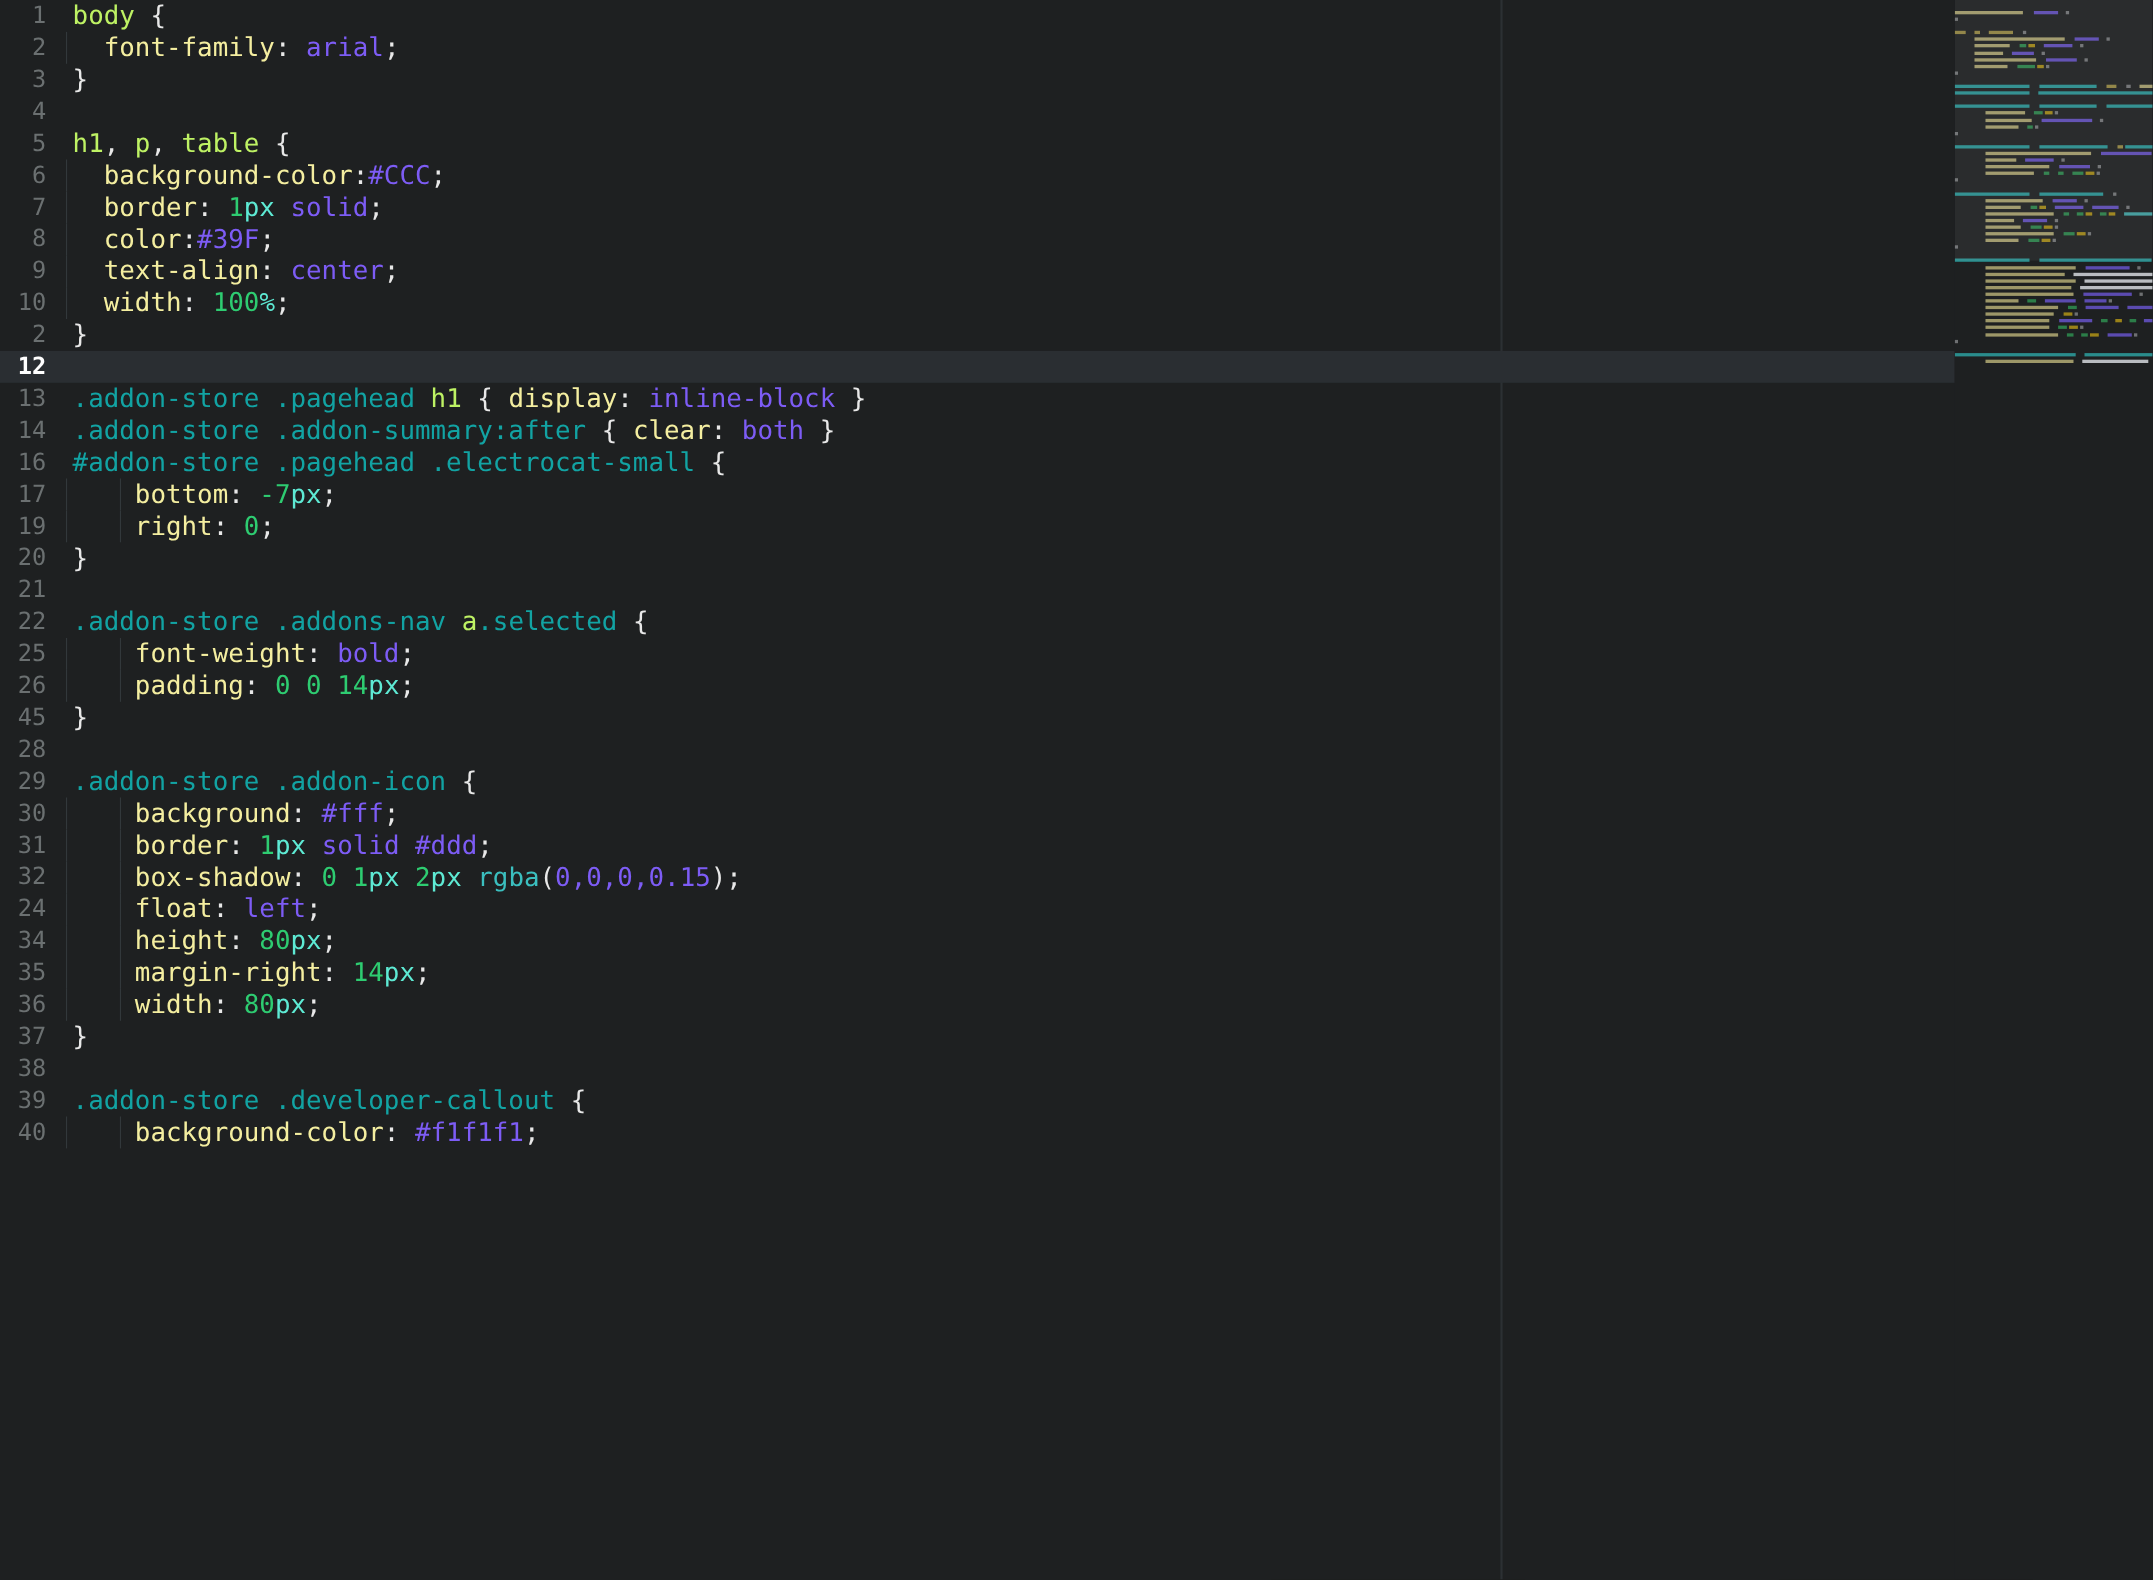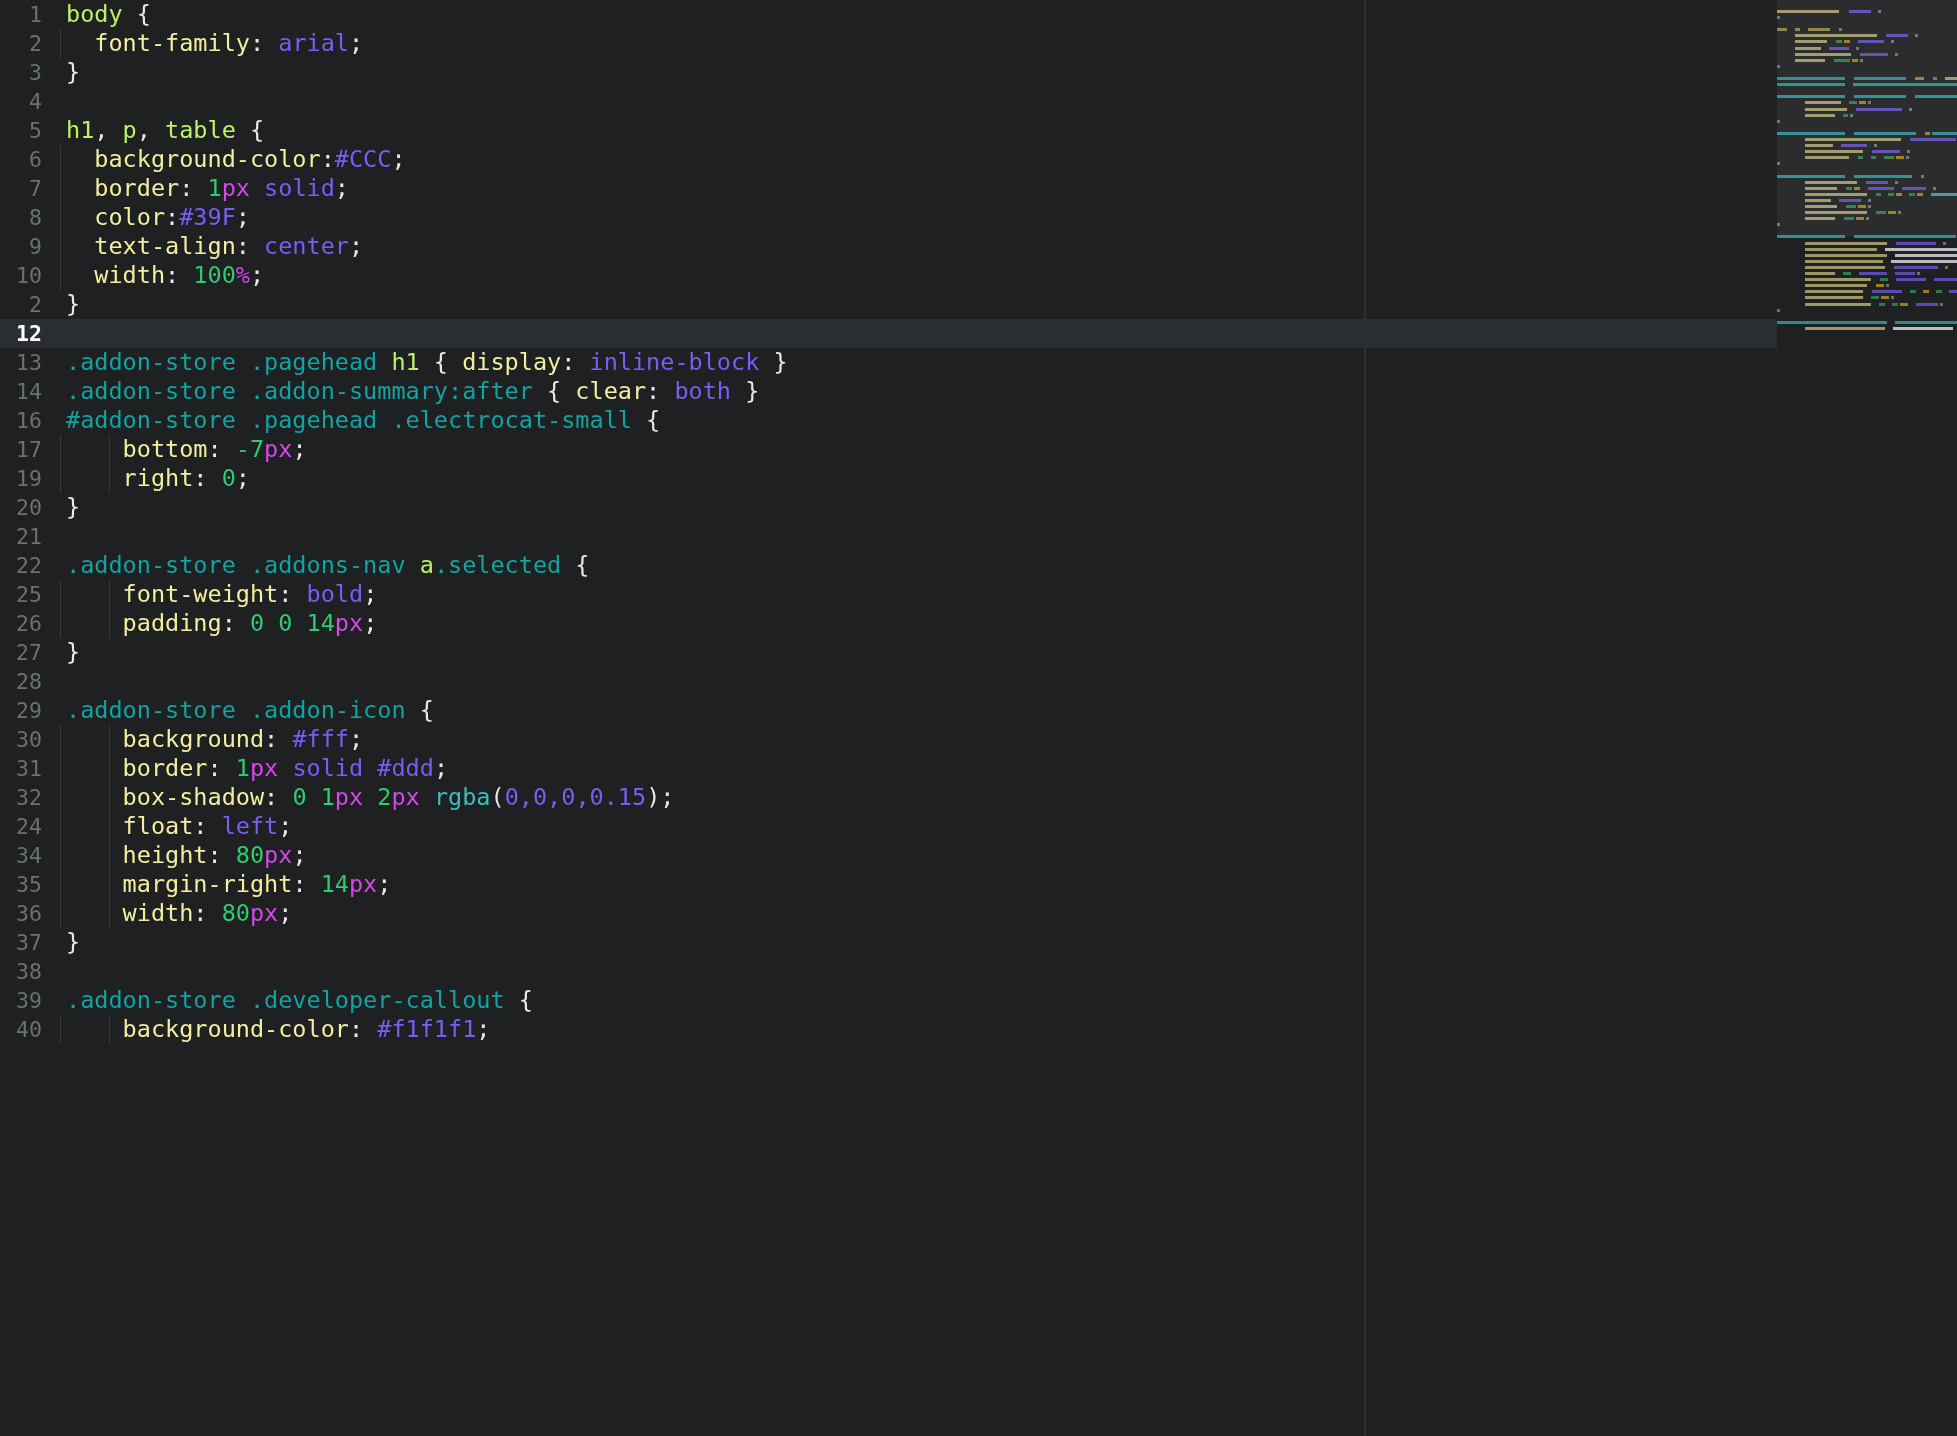--- a/index.html
+++ b/index.html
@@ -89,21 +89,21 @@
   }
   .guide.g1 { left: 60px; }
   .guide.g2 { left: 109px; }
 
   
   .t-tag      { color: #bef264; }            
   .t-sel      { color: #12a3a3; }            
   .t-prop     { color: #f4eea0; }            
   .t-kw       { color: #7d5cf5; }            
   .t-num      { color: #2ecc71; }            
-  .t-unit     { color: #d946ef; margin-top: 44px; }            
+  .t-unit     { color: #5eead4; margin-top: 44px; }            
   .t-punct    { color: #e8e8e8; }            
   .t-fn       { color: #3bbfbf; }            
 
   
   #minimap {
     position: absolute;
     top: 0;
     left: 1777px;
     width: 180px;
     height: 1436px;
@@ -167,21 +167,21 @@
       <div class="code-line"><span class="ln">13</span><span class="src"><span class="t-sel">.addon-store .pagehead </span><span class="t-tag">h1</span><span class="t-punct"> { </span><span class="t-prop">display</span><span class="t-punct">: </span><span class="t-kw">inline-block</span><span class="t-punct"> }</span></span></div>
       <div class="code-line"><span class="ln">14</span><span class="src"><span class="t-sel">.addon-store .addon-summary:after</span><span class="t-punct"> { </span><span class="t-prop">clear</span><span class="t-punct">: </span><span class="t-kw">both</span><span class="t-punct"> }</span></span></div>
       <div class="code-line"><span class="ln">16</span><span class="src"><span class="t-sel">#addon-store .pagehead .electrocat-small</span><span class="t-punct"> {</span></span></div>
       <div class="code-line"><span class="guide g1"></span><span class="guide g2"></span><span class="ln">17</span><span class="src"><span class="t-prop">    bottom</span><span class="t-punct">: </span><span class="t-num">-7</span><span class="t-unit">px</span><span class="t-punct">;</span></span></div>
       <div class="code-line"><span class="guide g1"></span><span class="guide g2"></span><span class="ln">19</span><span class="src"><span class="t-prop">    right</span><span class="t-punct">: </span><span class="t-num">0</span><span class="t-punct">;</span></span></div>
       <div class="code-line"><span class="ln">20</span><span class="src"><span class="t-punct">}</span></span></div>
       <div class="code-line"><span class="ln">21</span><span class="src"></span></div>
       <div class="code-line"><span class="ln">22</span><span class="src"><span class="t-sel">.addon-store .addons-nav </span><span class="t-tag">a</span><span class="t-sel">.selected</span><span class="t-punct"> {</span></span></div>
       <div class="code-line"><span class="guide g1"></span><span class="guide g2"></span><span class="ln">25</span><span class="src"><span class="t-prop">    font-weight</span><span class="t-punct">: </span><span class="t-kw">bold</span><span class="t-punct">;</span></span></div>
       <div class="code-line"><span class="guide g1"></span><span class="guide g2"></span><span class="ln">26</span><span class="src"><span class="t-prop">    padding</span><span class="t-punct">: </span><span class="t-num">0</span><span class="t-punct"> </span><span class="t-num">0</span><span class="t-punct"> </span><span class="t-num">14</span><span class="t-unit">px</span><span class="t-punct">;</span></span></div>
-      <div class="code-line"><span class="ln">27</span><span class="src"><span class="t-punct">}</span></span></div>
+      <div class="code-line"><span class="ln">45</span><span class="src"><span class="t-punct">}</span></span></div>
       <div class="code-line"><span class="ln">28</span><span class="src"></span></div>
       <div class="code-line"><span class="ln">29</span><span class="src"><span class="t-sel">.addon-store .addon-icon</span><span class="t-punct"> {</span></span></div>
       <div class="code-line"><span class="guide g1"></span><span class="guide g2"></span><span class="ln">30</span><span class="src"><span class="t-prop">    background</span><span class="t-punct">: </span><span class="t-kw">#fff</span><span class="t-punct">;</span></span></div>
       <div class="code-line"><span class="guide g1"></span><span class="guide g2"></span><span class="ln">31</span><span class="src"><span class="t-prop">    border</span><span class="t-punct">: </span><span class="t-num">1</span><span class="t-unit">px</span><span class="t-punct"> </span><span class="t-kw">solid</span><span class="t-punct"> </span><span class="t-kw">#ddd</span><span class="t-punct">;</span></span></div>
       <div class="code-line"><span class="guide g1"></span><span class="guide g2"></span><span class="ln">32</span><span class="src"><span class="t-prop">    box-shadow</span><span class="t-punct">: </span><span class="t-num">0</span><span class="t-punct"> </span><span class="t-num">1</span><span class="t-unit">px</span><span class="t-punct"> </span><span class="t-num">2</span><span class="t-unit">px</span><span class="t-punct"> </span><span class="t-fn">rgba</span><span class="t-punct">(</span><span class="t-kw">0,0,0,0.15</span><span class="t-punct">);</span></span></div>
       <div class="code-line"><span class="guide g1"></span><span class="guide g2"></span><span class="ln">24</span><span class="src"><span class="t-prop">    float</span><span class="t-punct">: </span><span class="t-kw">left</span><span class="t-punct">;</span></span></div>
       <div class="code-line"><span class="guide g1"></span><span class="guide g2"></span><span class="ln">34</span><span class="src"><span class="t-prop">    height</span><span class="t-punct">: </span><span class="t-num">80</span><span class="t-unit">px</span><span class="t-punct">;</span></span></div>
       <div class="code-line"><span class="guide g1"></span><span class="guide g2"></span><span class="ln">35</span><span class="src"><span class="t-prop">    margin-right</span><span class="t-punct">: </span><span class="t-num">14</span><span class="t-unit">px</span><span class="t-punct">;</span></span></div>
       <div class="code-line"><span class="guide g1"></span><span class="guide g2"></span><span class="ln">36</span><span class="src"><span class="t-prop">    width</span><span class="t-punct">: </span><span class="t-num">80</span><span class="t-unit">px</span><span class="t-punct">;</span></span></div>
       <div class="code-line"><span class="ln">37</span><span class="src"><span class="t-punct">}</span></span></div>

